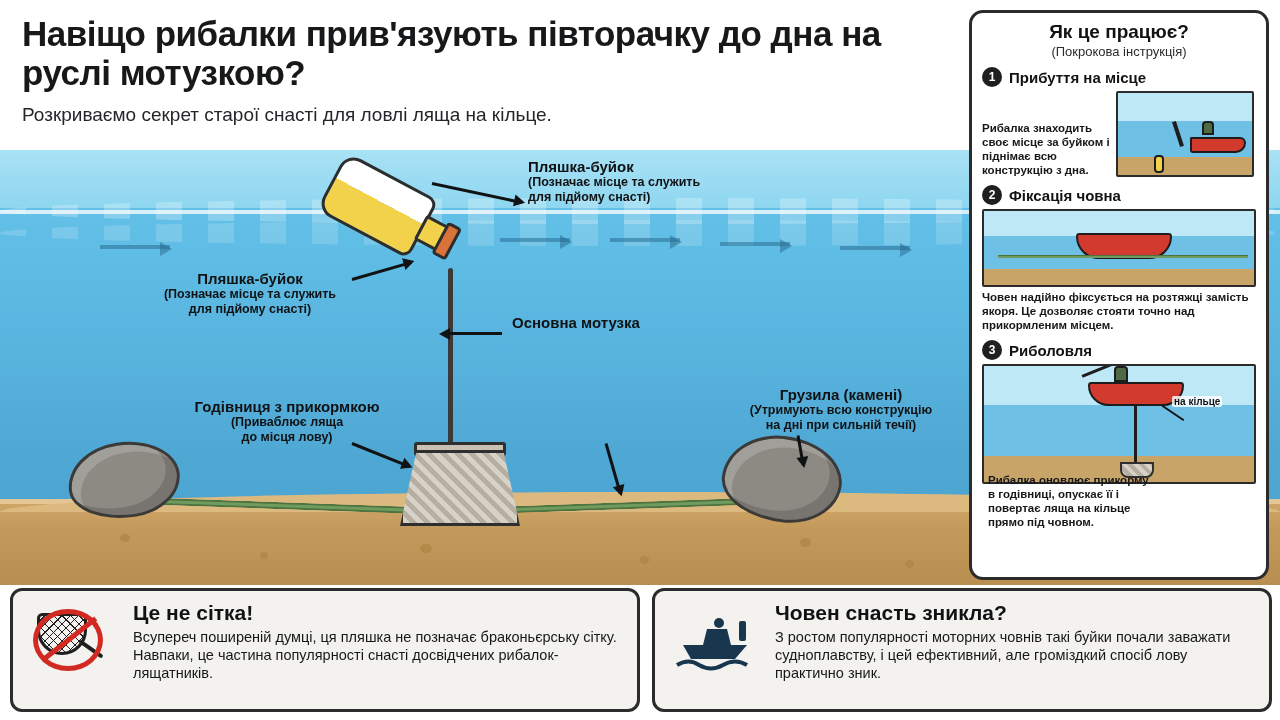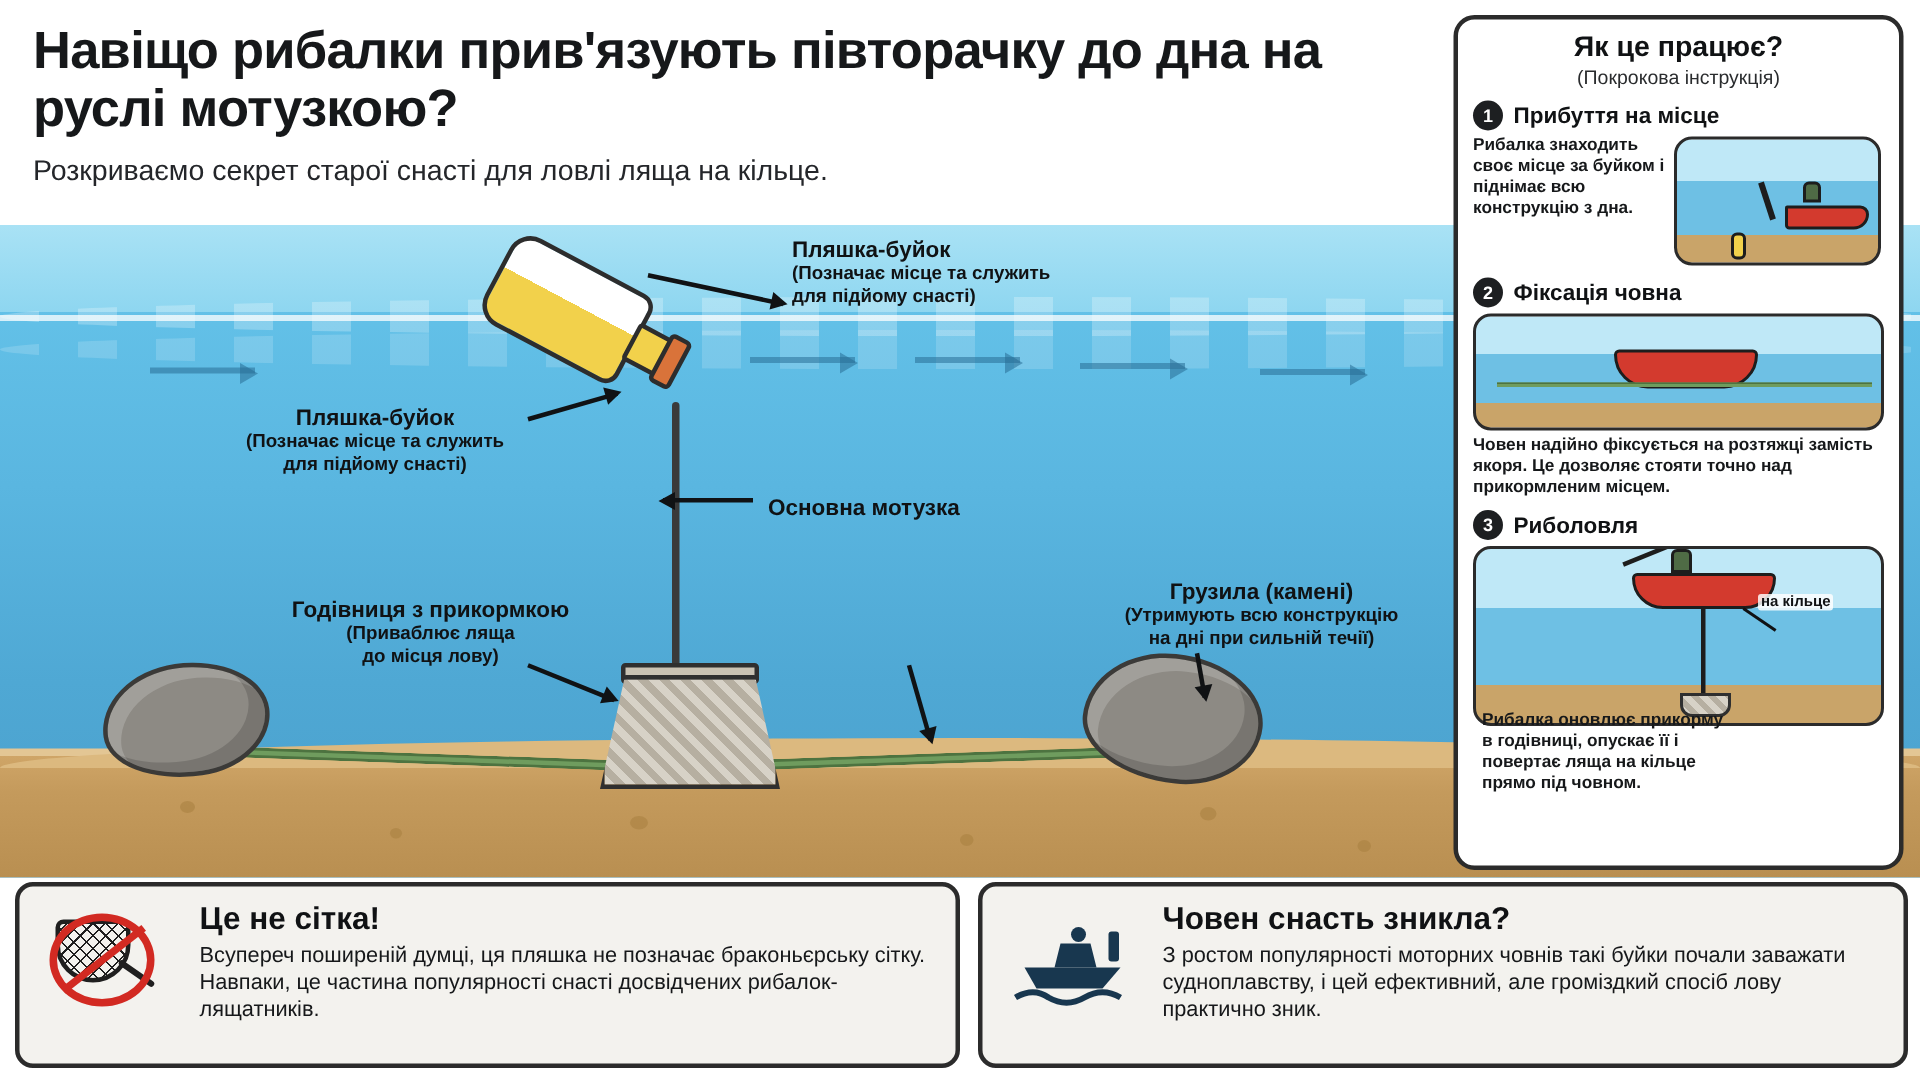--- a/index.html
+++ b/index.html
@@ -141,21 +141,21 @@
   .step { margin-top: 8px; }
   .step-head { display: flex; align-items: center; gap: 7px; }
   .step-num {
     width: 20px; height: 20px; border-radius: 50%; background: #1d1f21; color: #fff;
     font-size: 12px; font-weight: bold; display: flex; align-items: center; justify-content: center;
     flex: 0 0 auto;
   }
   .step-title { font-size: 15px; font-weight: bold; color: #101214; }
   .step-text { font-size: 11.5px; font-weight: bold; color: #16181a; line-height: 1.22; margin-top: 3px; }
   .step-img {
-    margin-top: 4px; width: 100%; height: 96px; border-radius: 12px; position: relative; overflow: hidden;
+    margin-top: 4px; width: 100%; height: 96px; border-radius: 2px; position: relative; overflow: hidden;
     background: linear-gradient(#bfe8f7 0 34%, #6ec0e4 34% 78%, #c9a469 78% 100%);
     border: 2px solid #2b2b2b;
     text-decoration: underline;
   }
   .step-img.tall { height: 110px; }
   .boat { position: absolute; background: #d33a2e; border: 2px solid #1d1d1d; }
   .mini-label {
     position: absolute; font-size: 10px; font-weight: bold; color: #101214; background: rgba(255,255,255,.82);
     padding: 0 2px; border-radius: 2px;
   }
@@ -249,21 +249,21 @@
     </div>
     <div class="leader" style="left:432px; top:32px; width:92px; transform:rotate(12deg);"></div>
 
     <div class="ann center" style="left:150px; top:120px; width:200px;">
       <div class="lbl">Пляшка-буйок</div>
       <div class="sub" style="white-space:pre-line">(Позначає місце та служить
 для підйому снасті)</div>
     </div>
     <div class="leader" style="left:352px; top:128px; width:62px; transform:rotate(-16deg);"></div>
 
-    <div class="ann" style="left:512px; top:180px;">
+    <div class="ann" style="left:512px; top:164px;">
       <div class="lbl">Основна мотузка</div>
     </div>
     <div class="leader" style="left:502px; top:182px; width:60px; transform:rotate(180deg);"></div>
 
     <div class="ann center" style="left:162px; top:248px; width:250px;">
       <div class="lbl">Годівниця з прикормкою</div>
       <div class="sub" style="white-space:pre-line">(Приваблює ляща
 до місця лову)</div>
     </div>
     <div class="leader" style="left:352px; top:292px; width:62px; transform:rotate(22deg);"></div>
@@ -280,21 +280,21 @@
 
   <div class="panel">
     <div class="panel-title">Як це працює?</div>
     <div class="panel-sub">(Покрокова інструкція)</div>
 
     <div class="step">
       <div class="step-head">
         <div class="step-num">1</div>
         <div class="step-title">Прибуття на місце</div>
       </div>
-      <div style="display:flex; gap:6px; align-items:flex-start;">
+      <div style="display:flex; gap:6px; align-items:flex-end;">
         <div class="step-text" style="flex:1 1 auto; max-width:128px;">Рибалка знаходить своє місце за буйком і піднімає всю конструкцію з дна.</div>
         <div class="step-img" style="flex:0 0 138px; width:138px; height:86px;">
           <div class="boat" style="left:72px; top:44px; width:56px; height:16px; border-radius:2px 8px 14px 4px;"></div>
           <div style="position:absolute; left:58px; top:28px; width:4px; height:26px; background:#1d1d1d; transform:rotate(-18deg);"></div>
           <div style="position:absolute; left:36px; top:62px; width:10px; height:18px; background:#f2d14b; border:2px solid #1d1d1d; border-radius:4px;"></div>
           <div style="position:absolute; left:84px; top:28px; width:12px; height:14px; background:#4f6b45; border:2px solid #1d1d1d; border-radius:4px 4px 0 0;"></div>
         </div>
       </div>
     </div>
 

